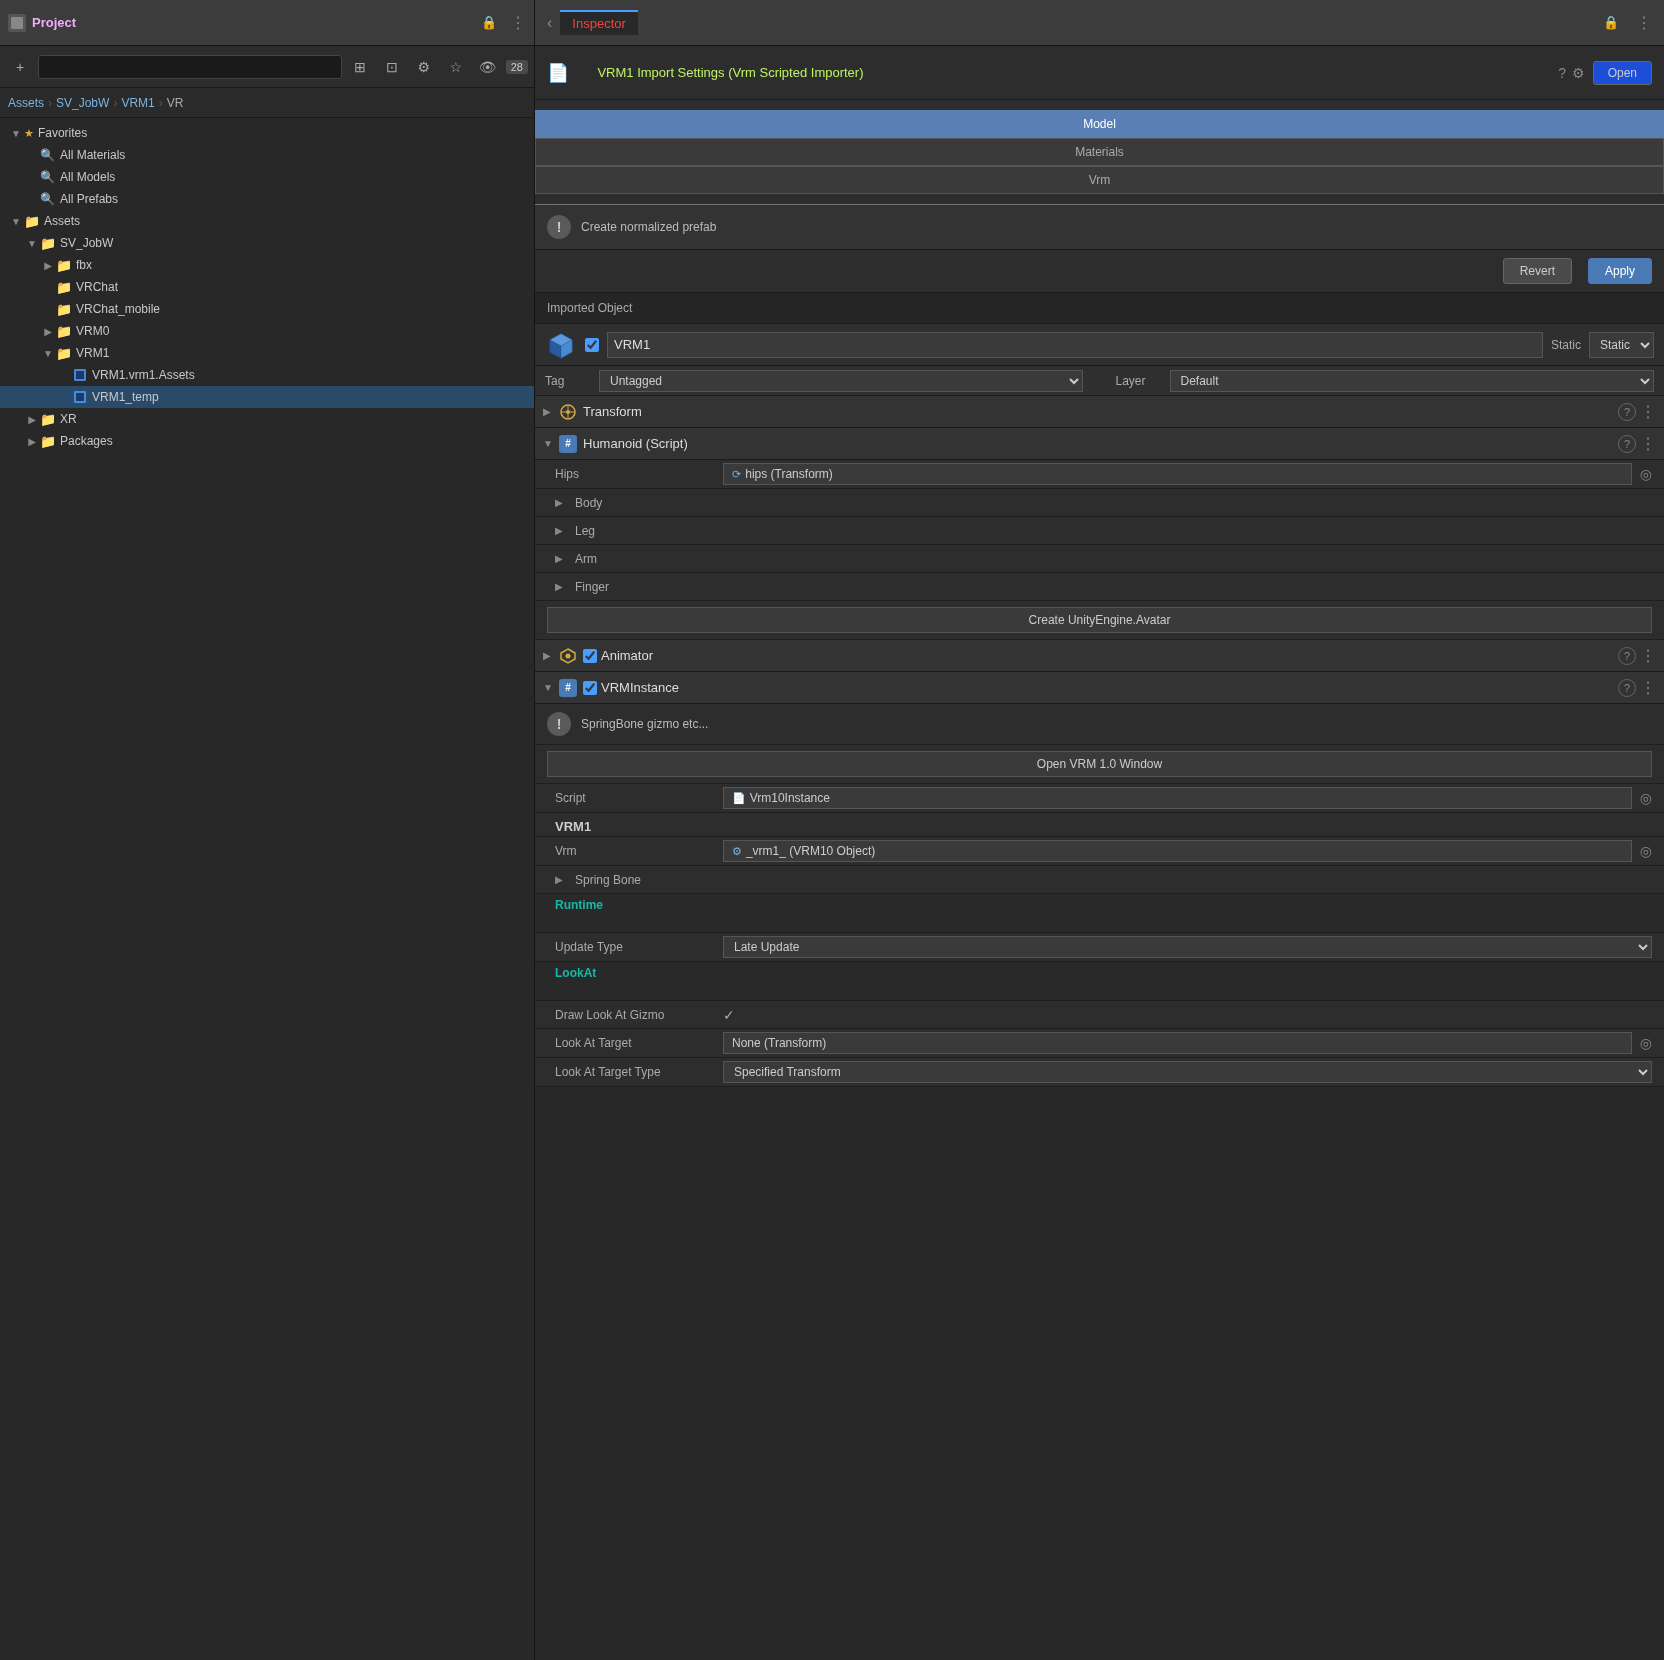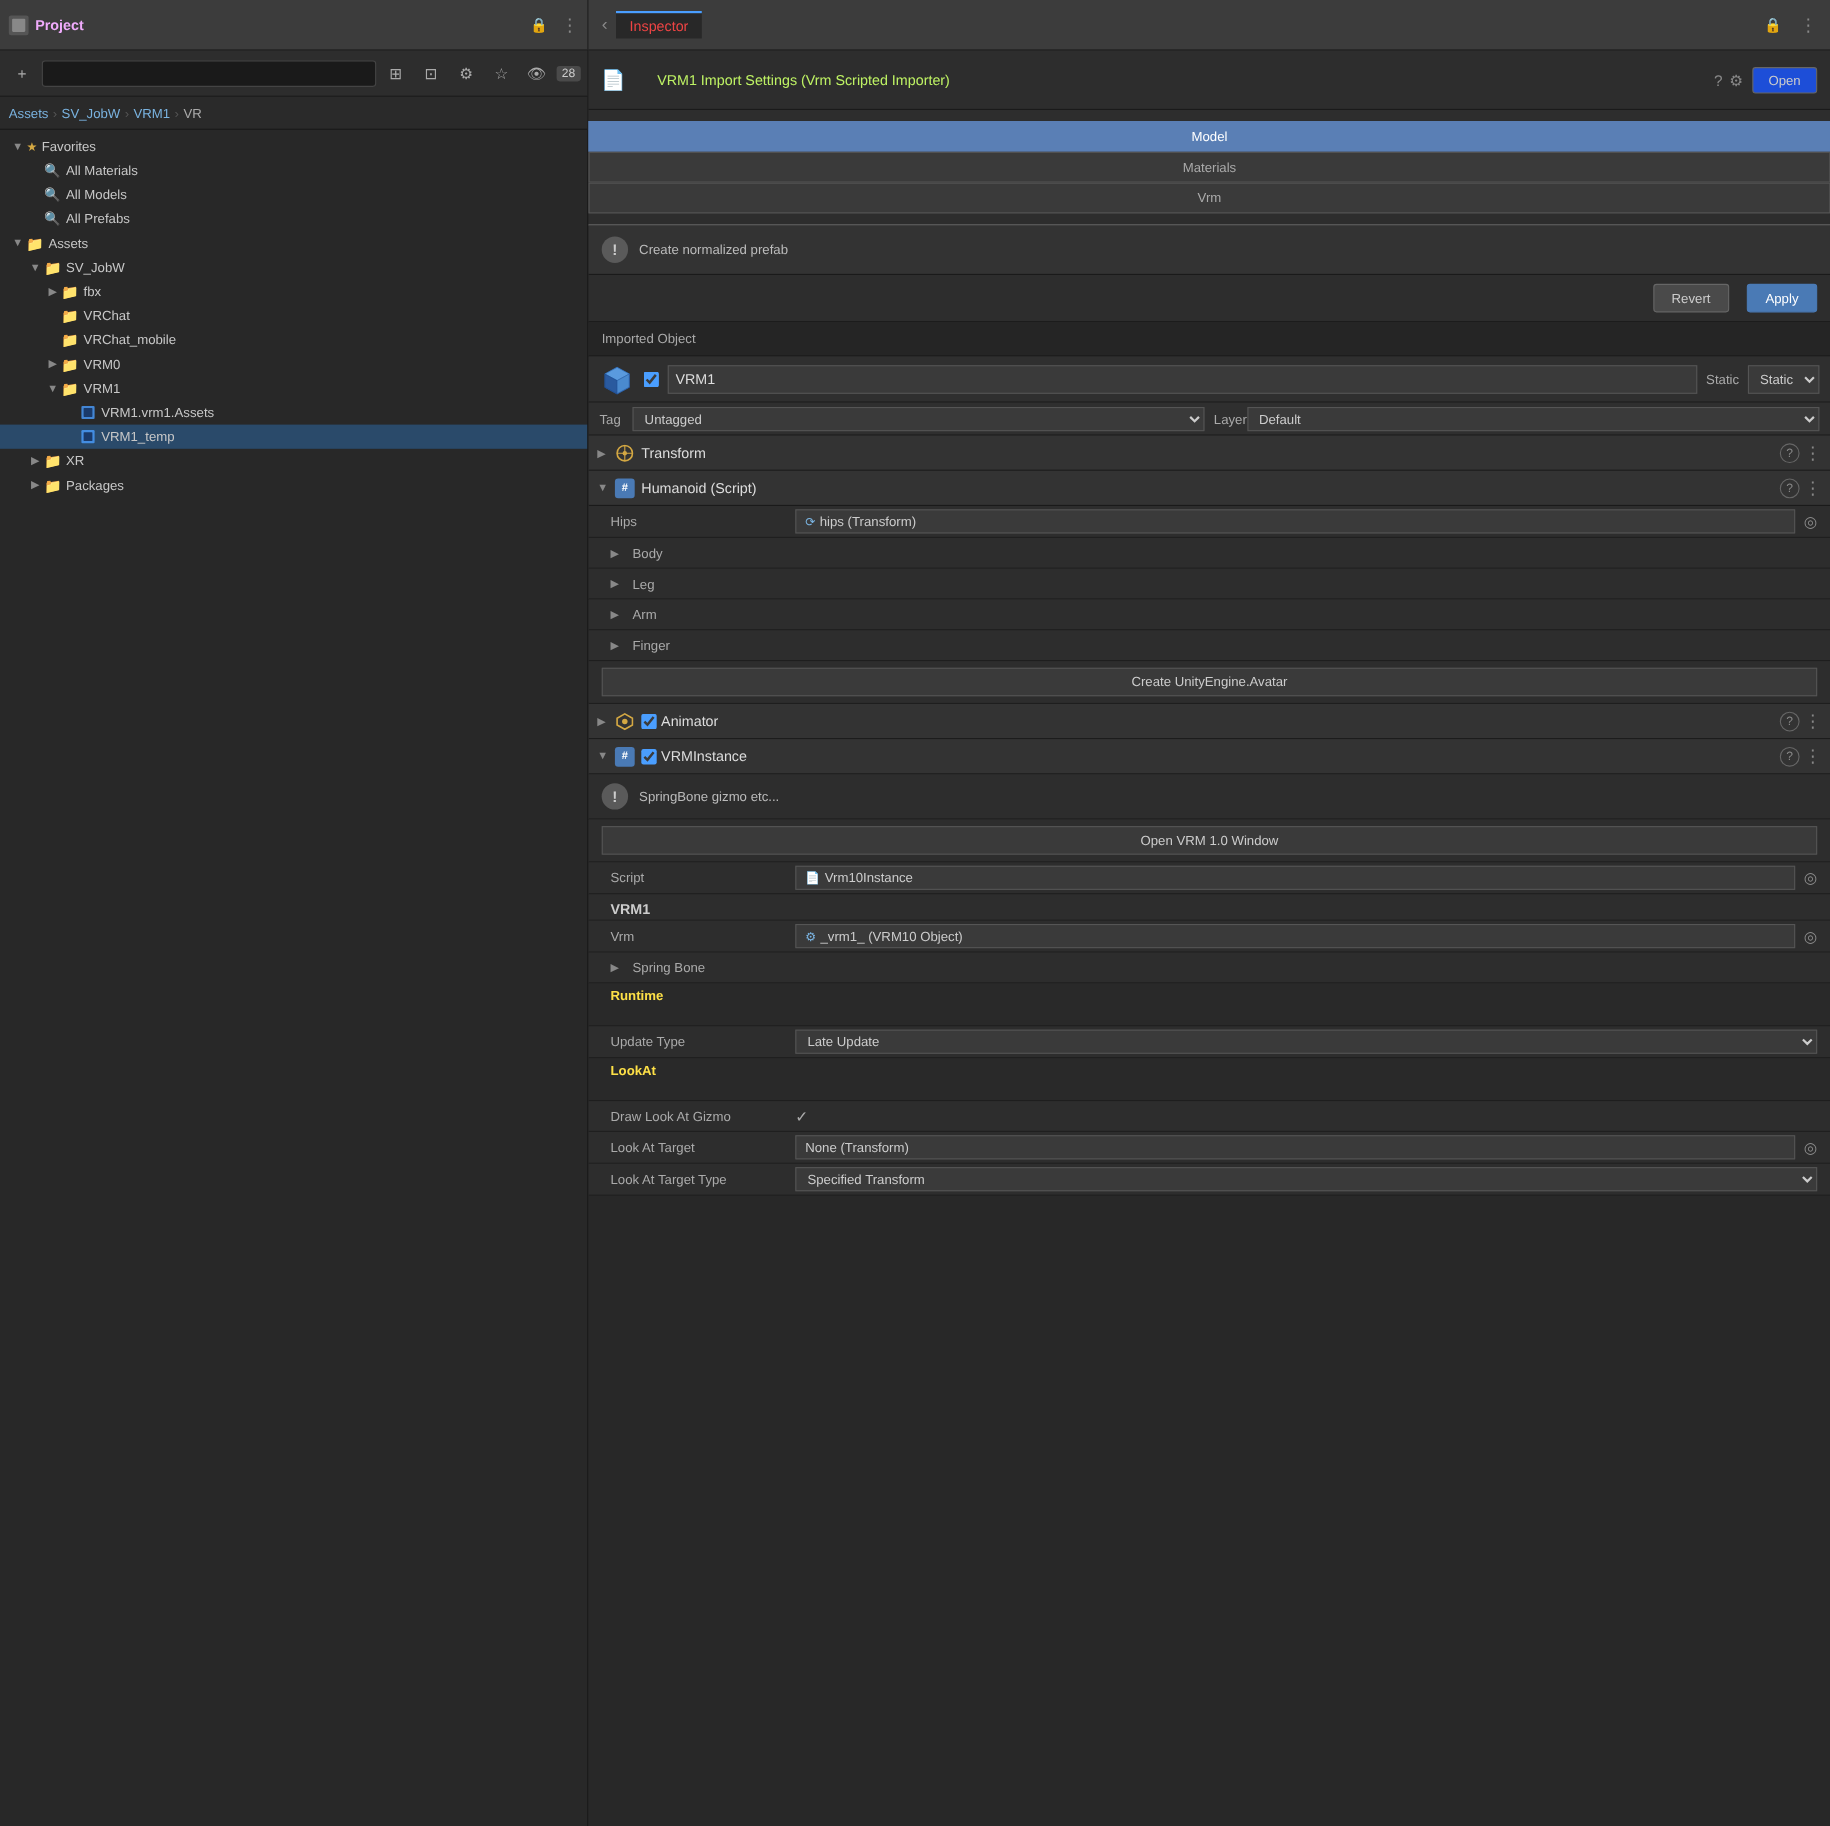--- a/index.html
+++ b/index.html
@@ -342,21 +342,21 @@
     }
 
     
     .tag-layer-row {
       height: 30px;
       display: flex;
       align-items: center;
       padding: 0 10px;
       background: #2f2f2f;
       border-bottom: 1px solid #1a1a1a;
-      gap: 0;
+      gap: 24px;
     }
 
     .tag-label { color: #aaa; font-size: 12px; min-width: 30px; }
     .tag-select {
       background: #3a3a3a;
       border: 1px solid #555;
       color: #ccc;
       padding: 2px 6px;
       font-size: 12px;
       height: 22px;
@@ -508,21 +508,21 @@
       border: 1px solid #555;
       color: #ccc;
       padding: 2px 6px;
       font-size: 12px;
       height: 22px;
       cursor: pointer;
     }
 
     .section-subheader {
       padding: 4px 12px 20px 20px;
-      color: #fde047;
+      color: #14b8a6;
       font-size: 12px;
       background: #292929;
       border-bottom: 1px solid #1e1e1e;
       font-weight: 600;
     }
 
     .vrm1-label {
       padding: 6px 12px 2px 20px;
       color: #ccc;
       font-size: 13px;

